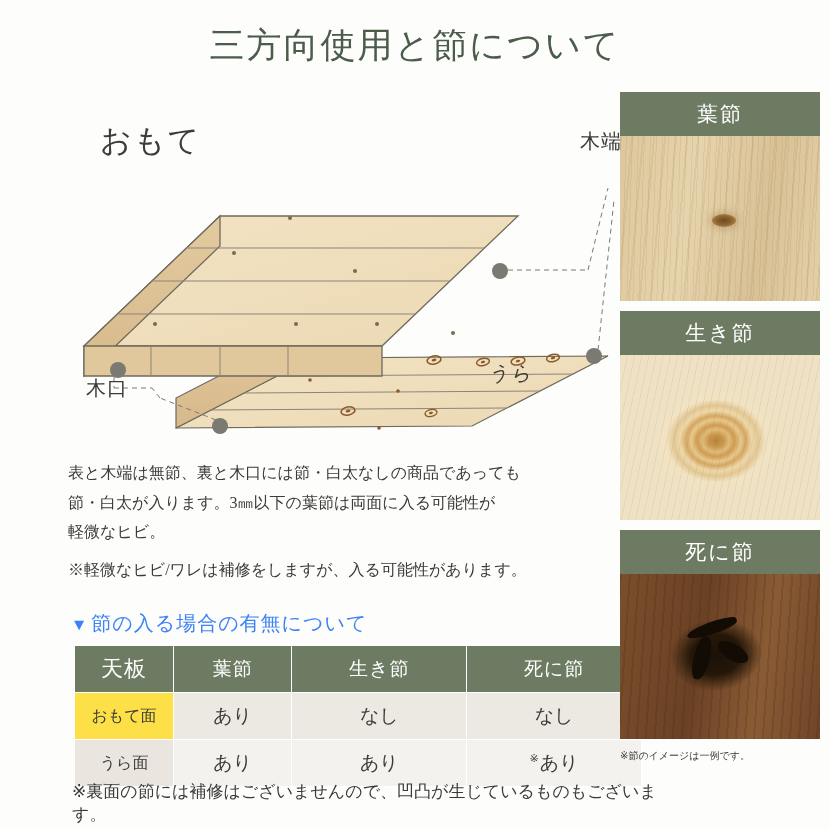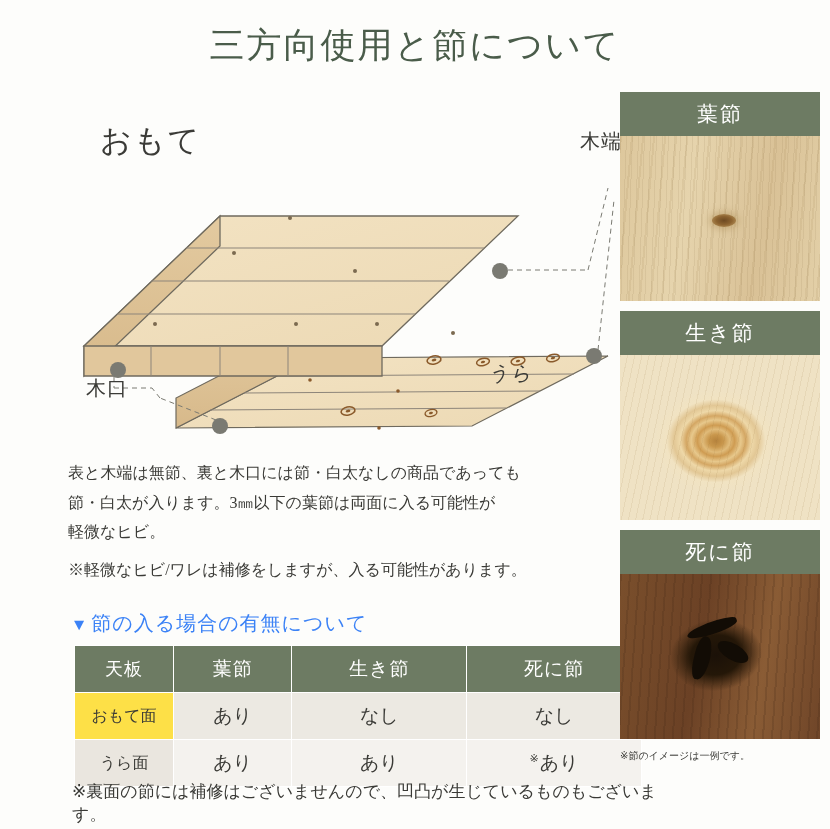--- a/index.html
+++ b/index.html
@@ -107,21 +107,21 @@
   }
   #knot-table th {
     background: #6d7b63;
     color: #ffffff;
     font-weight: normal;
     font-size: 19px;
     height: 44px;
     border: 1px solid #ffffff;
     letter-spacing: 1px;
   }
-  #knot-table th:first-child { width: 96px; font-size: 18px; font-family: Liberation Serif, serif; }
+  #knot-table th:first-child { width: 96px; font-size: 22px; font-family: Liberation Serif, serif; }
   #knot-table td {
     border: 1px solid #ffffff;
     text-align: center;
     height: 44px;
     font-size: 19px;
     background: #ece9e2;
     color: #3a3a36;
   }
   #knot-table td.rowhead {
     background: #fde047;

